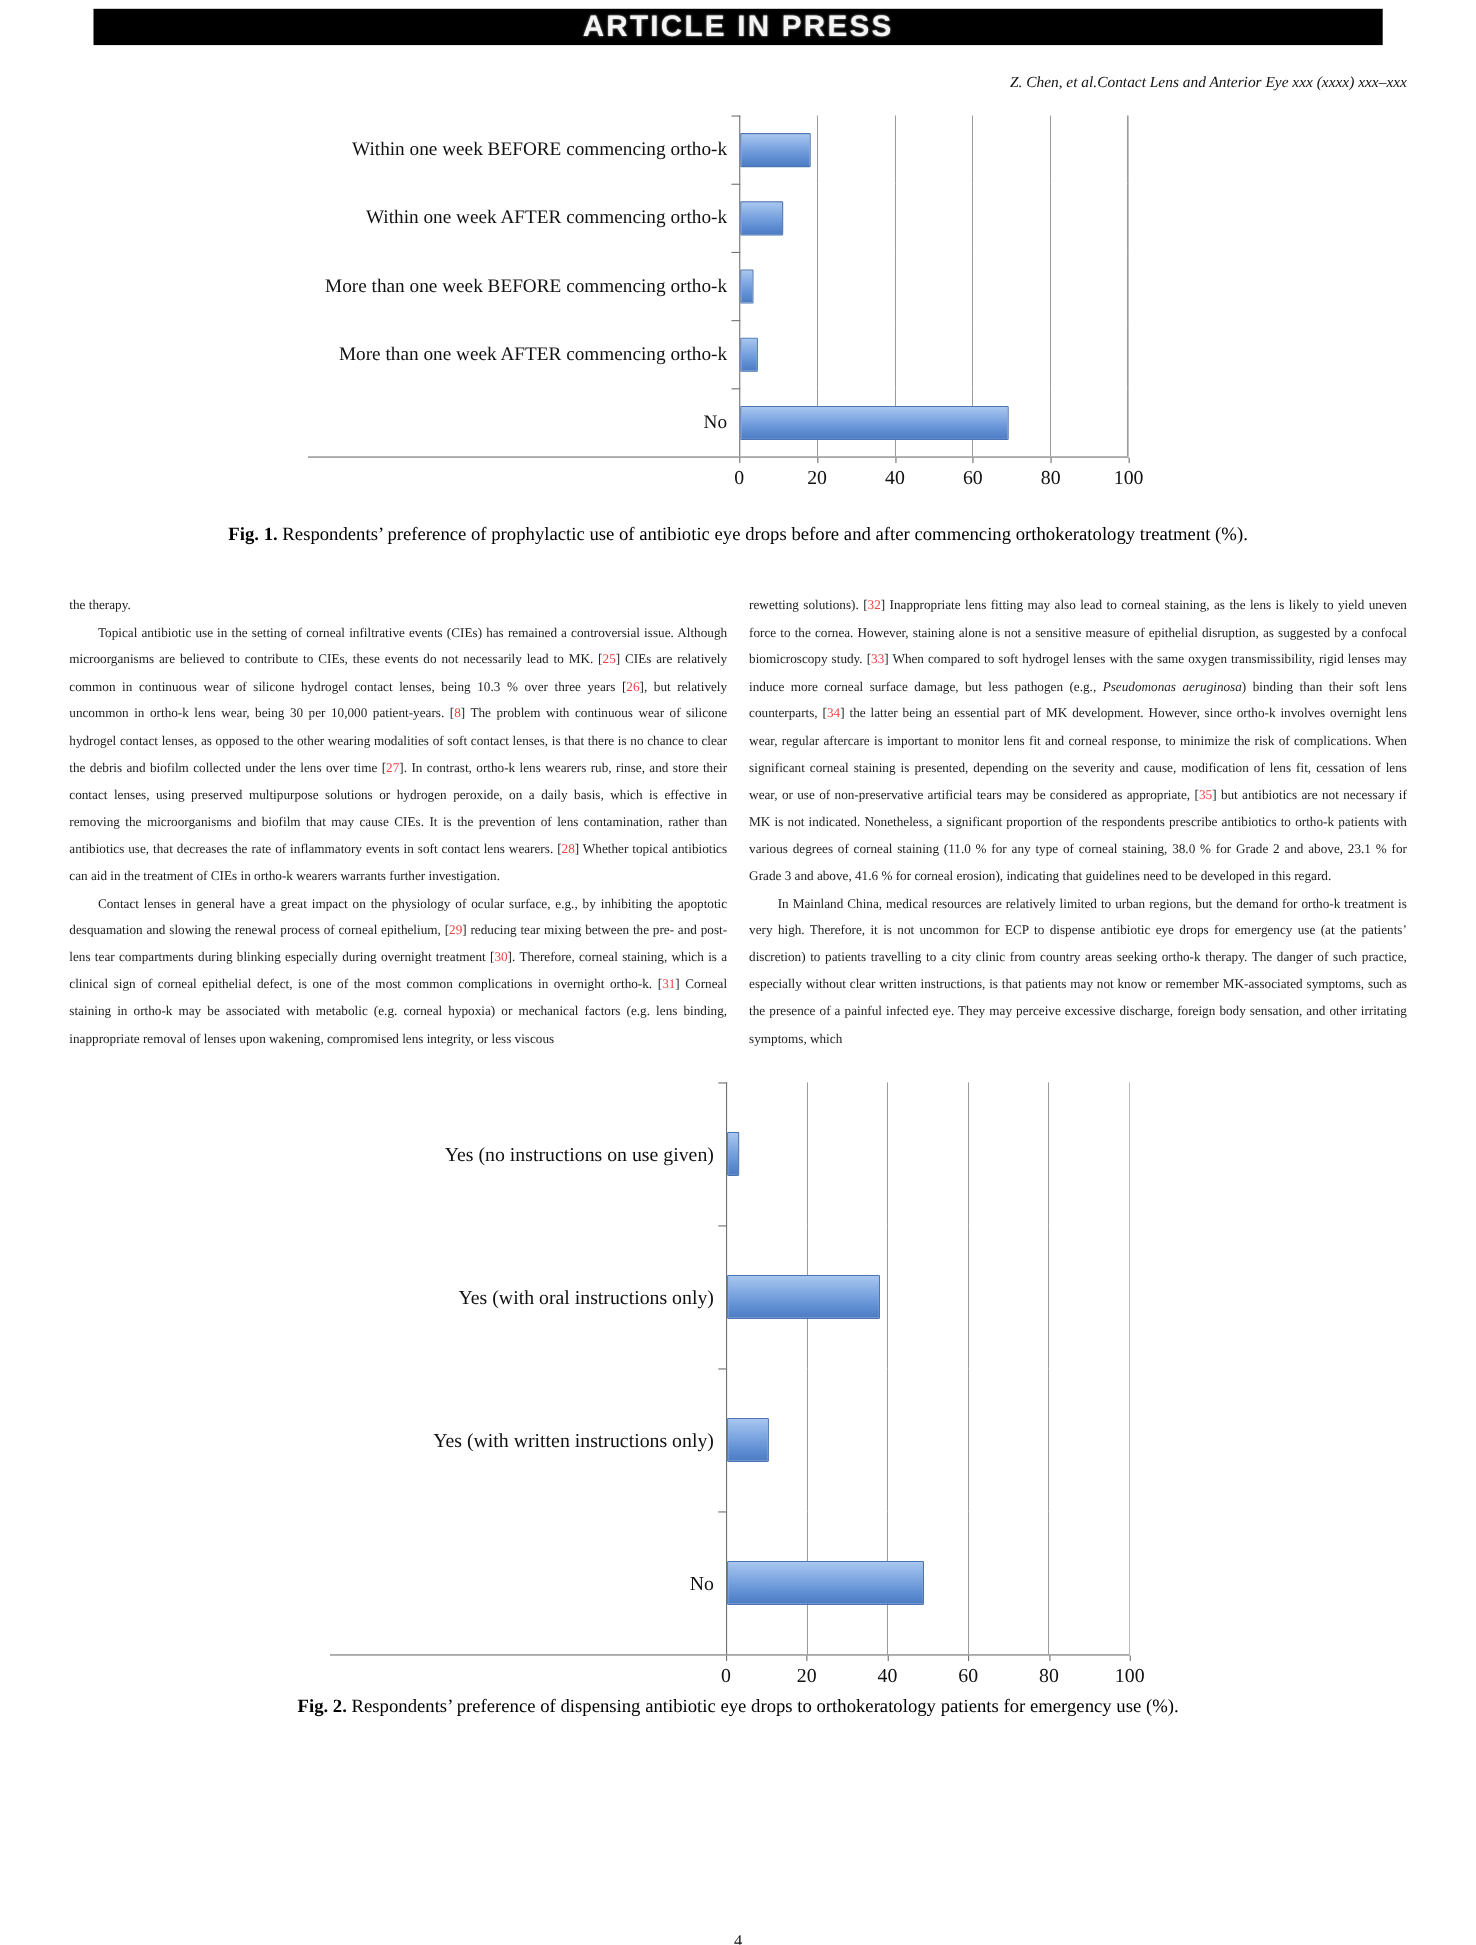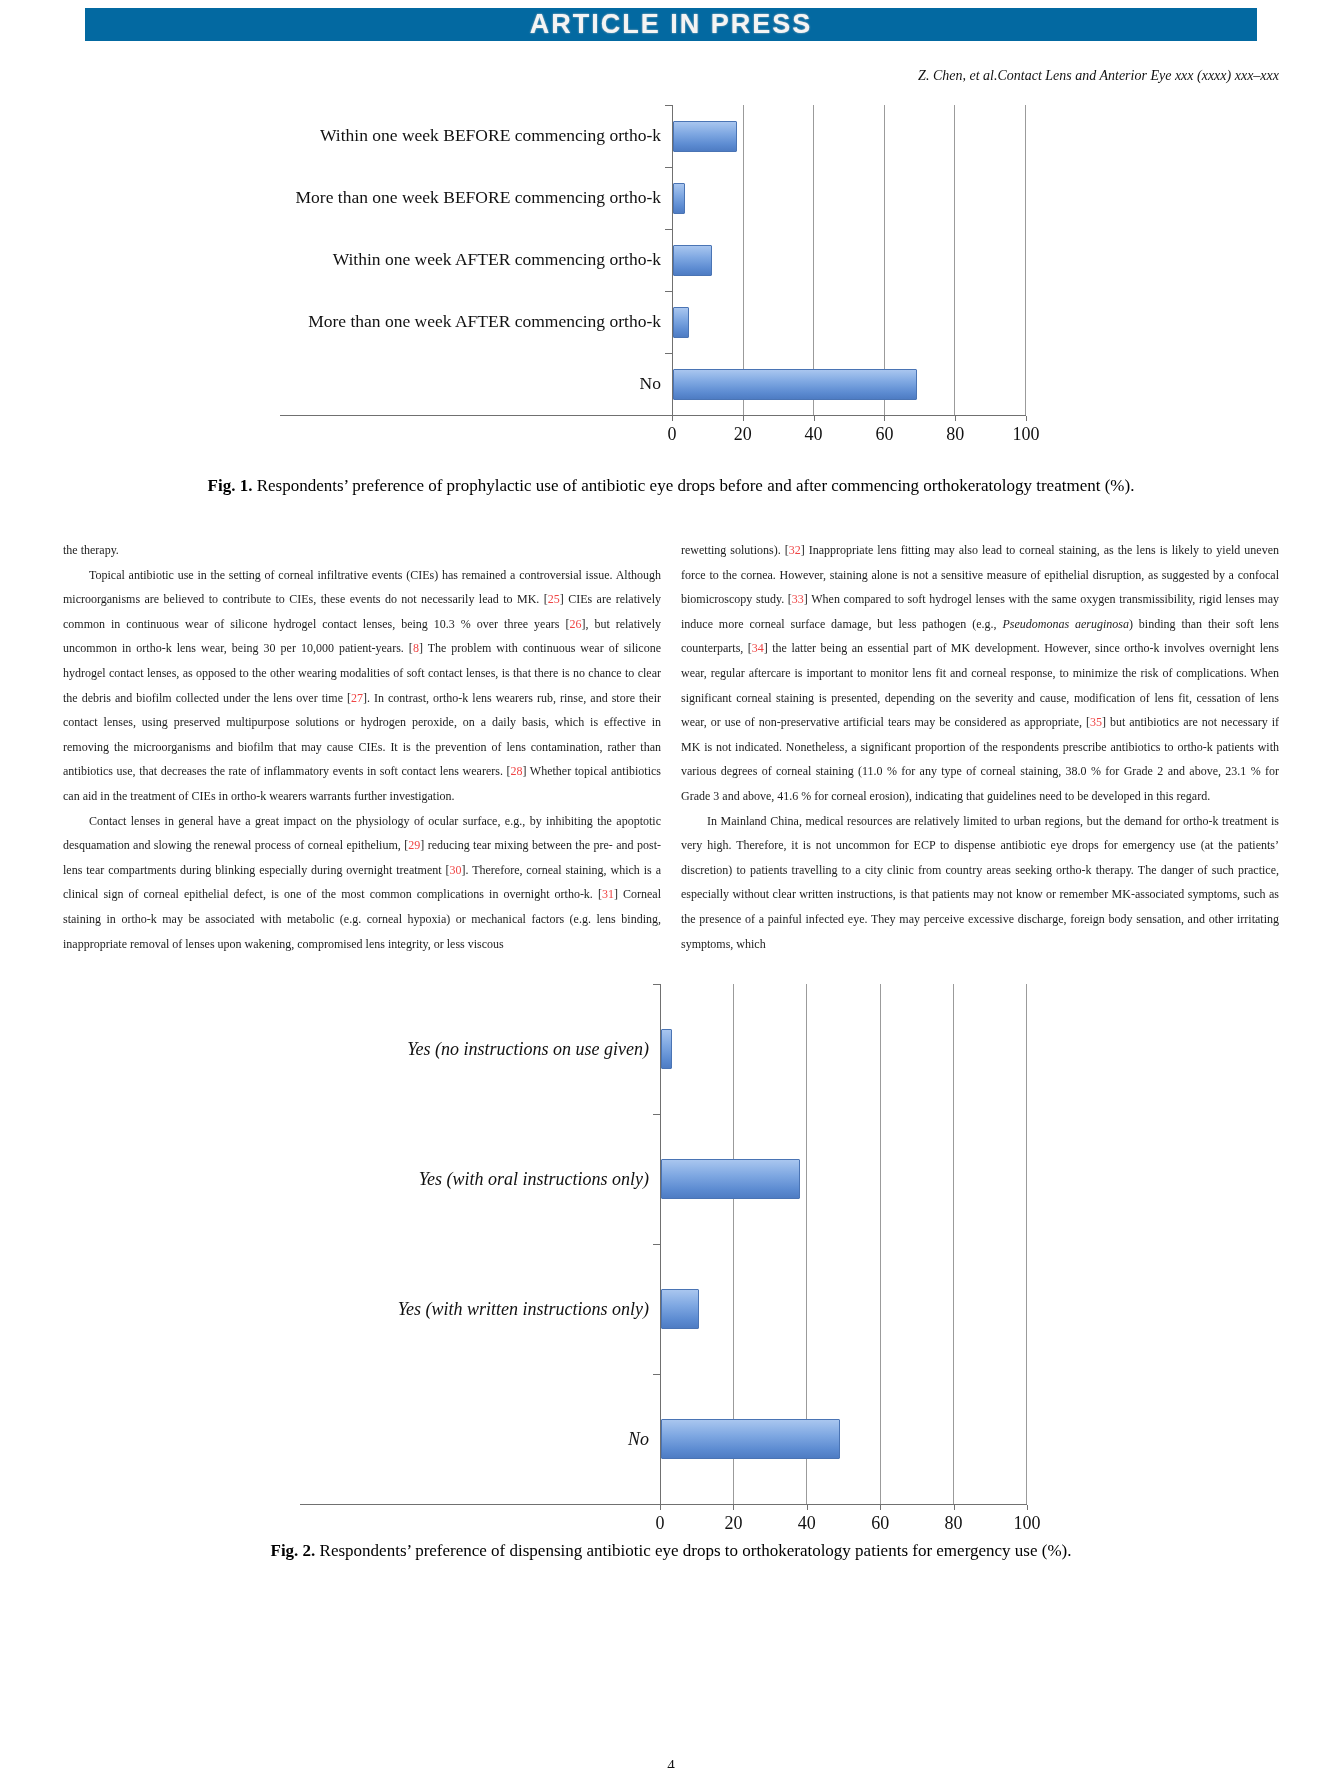--- a/index.html
+++ b/index.html
@@ -4,21 +4,21 @@
 <style>
   * { margin:0; padding:0; box-sizing:border-box; }
   html,body { background:#ffffff; }
   .page {
     position:relative; width:1342px; height:1768px; margin:0 auto;
     background:#ffffff; overflow:hidden; color:#1c1c1c;
     font-family:"Liberation Serif","DejaVu Serif",serif;
   }
   
   .banner {
-    margin:8px 85px 0 85px; height:33px; background:#0369a1;
+    margin:8px 85px 0 85px; height:33px; background:#000000;
     display:flex; align-items:center; justify-content:center;
   }
   .banner span {
     font-family:"Liberation Sans","DejaVu Sans",sans-serif;
     font-weight:bold; font-size:27px; letter-spacing:2px; color:#f4f4f4;
     text-shadow:0 0 2px #c8c8c8;
   }
   
   .byline {
     margin:27px 63px 0 63px; display:flex; justify-content:flex-end;
@@ -29,21 +29,21 @@
   .fig1 { margin:21px 0 0 280px; width:746px; }
   .fig2 { margin:28px 0 0 300px; width:727px; }
   .crow { display:flex; }
   .fig1 .crow { height:62px; }
   .fig2 .crow { height:130px; }
   .clabel {
     display:flex; align-items:center; justify-content:flex-end;
     padding-right:11px; color:#111;
   }
   .fig1 .clabel { width:392px; font-size:17.5px; line-height:1.32; }
-  .fig2 .clabel { width:360px; font-size:18px;font-style:italic; }
+  .fig2 .clabel { width:360px; font-size:18px; }
   .clabel span { text-align:right; max-width:100%; }
   .ptrack {
     position:relative; flex:1; border-left:1.5px solid #707070;
     display:flex; align-items:center;
     background-image:repeating-linear-gradient(to right,
       transparent, transparent calc(20% - 1px), #9b9b9b calc(20% - 1px), #9b9b9b 20%);
   }
   .ptrack::before {
     content:""; position:absolute; left:-8px; top:-0.5px; width:8px; height:1px;
     background:#707070;
@@ -103,32 +103,32 @@
         <div class="crow">
           <div class="clabel">
             <span>Within one week BEFORE commencing ortho-k</span>
           </div>
           <div class="ptrack">
             <div class="bar" style="width: 18%;"></div>
           </div>
         </div>
         <div class="crow">
           <div class="clabel">
+            <span>Within one week  AFTER commencing ortho-k</span>
+          </div>
+          <div class="ptrack">
+            <div class="bar" style="width: 11%;"></div>
+          </div>
+        </div>
+        <div class="crow">
+          <div class="clabel">
             <span>More than one week BEFORE commencing ortho-k</span>
           </div>
           <div class="ptrack">
             <div class="bar" style="width: 3.5%;"></div>
-          </div>
-        </div>
-        <div class="crow">
-          <div class="clabel">
-            <span>Within one week  AFTER commencing ortho-k</span>
-          </div>
-          <div class="ptrack">
-            <div class="bar" style="width: 11%;"></div>
           </div>
         </div>
         <div class="crow">
           <div class="clabel">
             <span>More than one week AFTER commencing ortho-k</span>
           </div>
           <div class="ptrack">
             <div class="bar" style="width: 4.5%;"></div>
           </div>
         </div>

